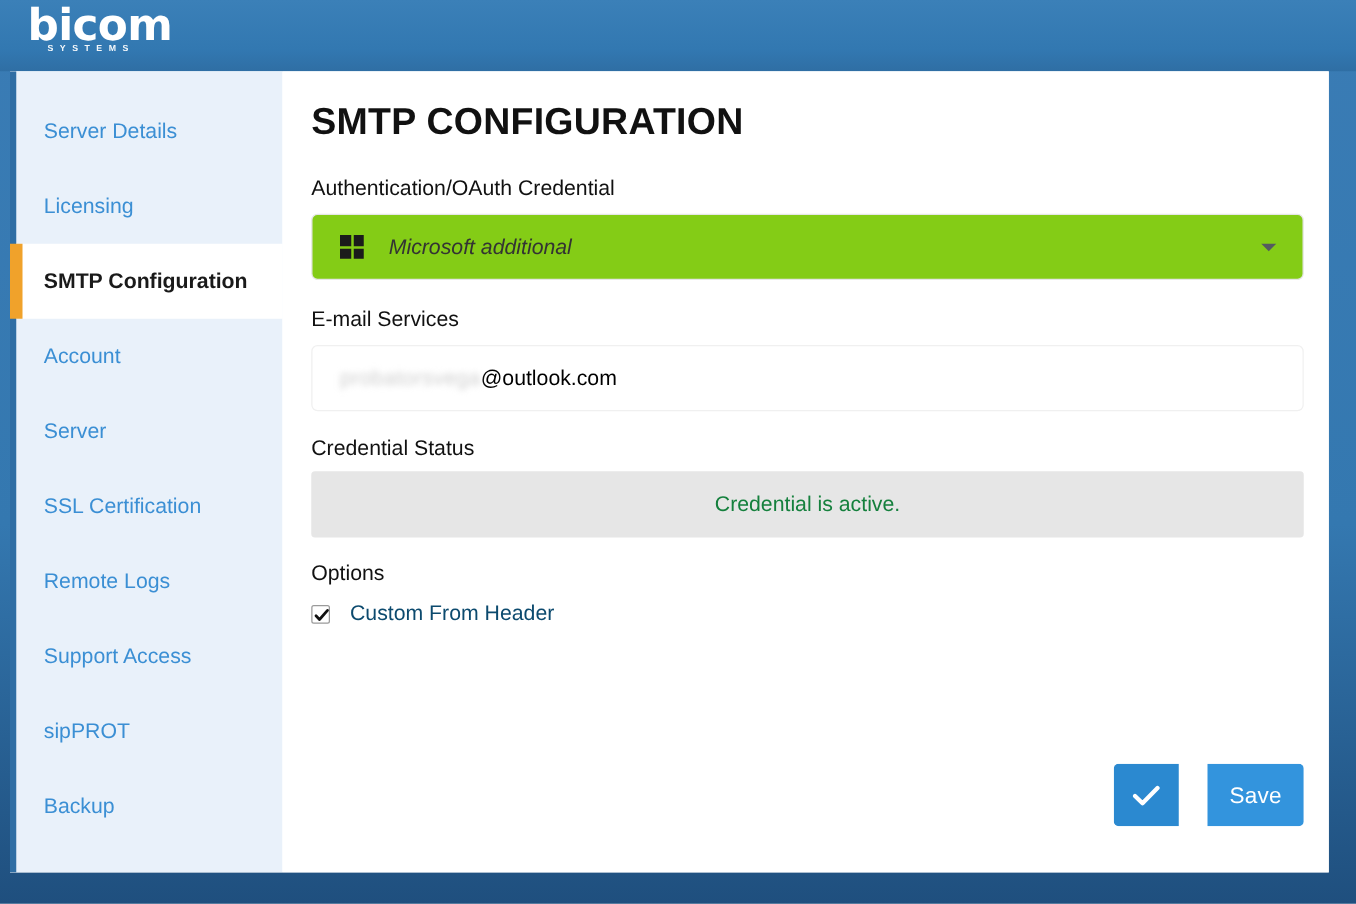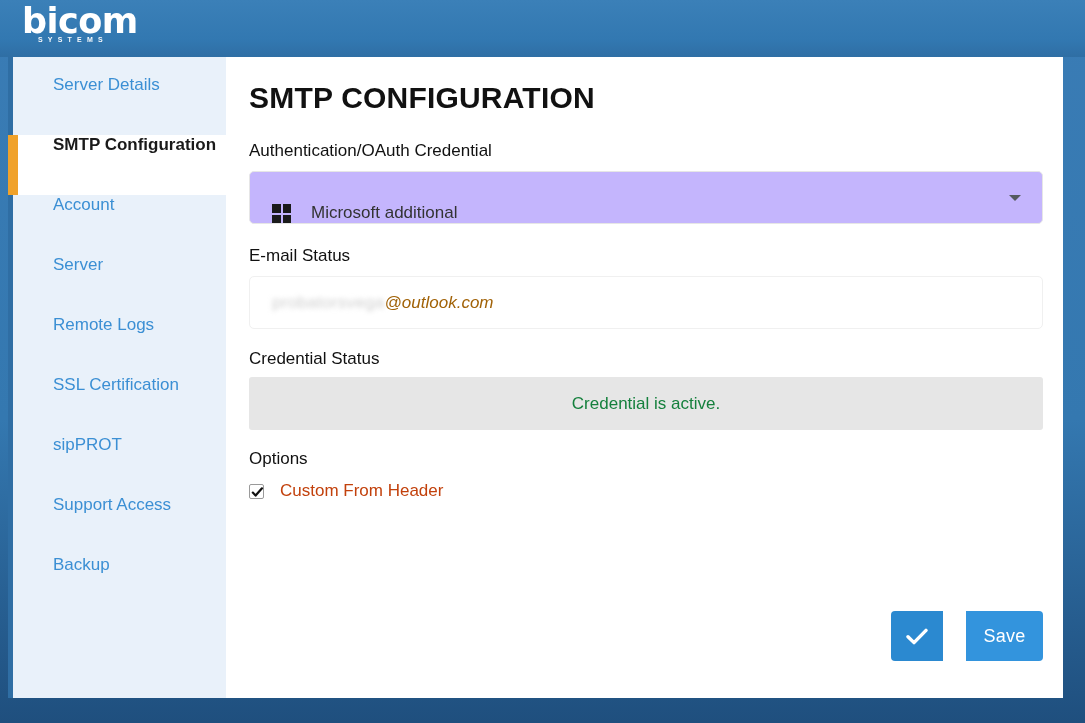--- a/index.html
+++ b/index.html
@@ -62,22 +62,22 @@
     width: 218px;
     flex: 0 0 218px;
     background: #e9f1fa;
     border-left: 5px solid #2f6ea4;
     padding-top: 18px;
   }
   .nav-item {
     position: relative;
     height: 60px;
     display: flex;
-    align-items: flex-start;
-    padding-left: 40px;
+    align-items: center;
+    padding-left: 22px;
     font-size: 17px;
     color: #3b8fd4;
     cursor: pointer;
     background: transparent;
     white-space: nowrap;
   }
   .nav-item .accent {
     position: absolute;
     left: -5px; top: 0;
     width: 10px; height: 100%;
@@ -113,26 +113,27 @@
     line-height: 20px;
   }
   .field-label.tight { margin-bottom: 8px; }
 
   .select-box {
     position: relative;
     width: 794px;
     height: 53px;
     border: 1px solid #e6e6e6;
     border-radius: 5px;
-    background: #c4b5fd;
-    display: flex;
-    align-items: flex-end;
+    background: #84cc16;
+    display: flex;
+    align-items: center;
     padding: 0 34px 0 22px;
     margin-bottom: 22px;
     cursor: pointer;
+    font-style: italic;
   }
   .ms-icon {
     width: 19px; height: 19px;
     display: grid;
     grid-template-columns: 1fr 1fr;
     grid-template-rows: 1fr 1fr;
     gap: 2px;
     margin-right: 20px;
     flex: 0 0 auto;
   }
@@ -164,21 +165,21 @@
     margin-bottom: 20px;
     font-size: 17px;
     color: #b9b9b9;
     cursor: text;
   }
   .masked {
     color: #cfcfcf;
     filter: blur(2.6px);
     letter-spacing: .3px;
   }
-  .domain-part { color: #a16207; font-style: italic; }
+  .domain-part { color: #000000; }
 
   .status-box {
     width: 794px;
     height: 53px;
     background: #e6e6e6;
     border-radius: 3px;
     display: flex;
     align-items: center;
     justify-content: center;
     font-size: 17px;
@@ -197,21 +198,21 @@
     border: 1px solid #9a9a9a;
     border-radius: 2px;
     background: #ffffff;
     position: relative;
     flex: 0 0 auto;
     cursor: pointer;
   }
   .checkbox svg { position: absolute; left: 1px; top: 1px; }
   .option-label {
     font-size: 17px;
-    color: #c2410c;
+    color: #0c4a6e;
     cursor: pointer;
   }
 
   
   .save-btn {
     position: absolute;
     right: 22px; bottom: 37px;
     width: 152px; height: 50px;
     border-radius: 4px;
     overflow: hidden;
@@ -249,47 +250,51 @@
   </div>
 </div>
 
 <div class="panel">
 
   <nav class="sidebar">
     <div class="nav-item">
       <span class="accent"></span>
       <span>Server Details</span>
     </div>
+    <div class="nav-item">
+      <span class="accent"></span>
+      <span>Licensing</span>
+    </div>
     <div class="nav-item active">
       <span class="accent"></span>
       <span>SMTP Configuration</span>
     </div>
     <div class="nav-item">
       <span class="accent"></span>
       <span>Account</span>
     </div>
     <div class="nav-item">
       <span class="accent"></span>
       <span>Server</span>
     </div>
     <div class="nav-item">
       <span class="accent"></span>
+      <span>SSL Certification</span>
+    </div>
+    <div class="nav-item">
+      <span class="accent"></span>
       <span>Remote Logs</span>
     </div>
     <div class="nav-item">
       <span class="accent"></span>
-      <span>SSL Certification</span>
+      <span>Support Access</span>
     </div>
     <div class="nav-item">
       <span class="accent"></span>
       <span>sipPROT</span>
-    </div>
-    <div class="nav-item">
-      <span class="accent"></span>
-      <span>Support Access</span>
     </div>
     <div class="nav-item">
       <span class="accent"></span>
       <span>Backup</span>
     </div>
   </nav>
 
   <section class="content">
 
     <h1 class="page-title">SMTP CONFIGURATION</h1>
@@ -300,21 +305,21 @@
       <span class="ms-icon">
         <i></i>
           <i></i>
           <i></i>
           <i></i>
       </span>
       <span class="select-text">Microsoft additional</span>
       <span class="caret"></span>
     </div>
 
-    <div class="field-label">E-mail Status</div>
+    <div class="field-label">E-mail Services</div>
 
     <div class="text-input">
       <span class="masked">probatorsvega</span>
         <span class="domain-part">@outlook.com</span>
     </div>
 
     <div class="field-label tight">Credential Status</div>
 
     <div class="status-box">
       <span>Credential is active.</span>

